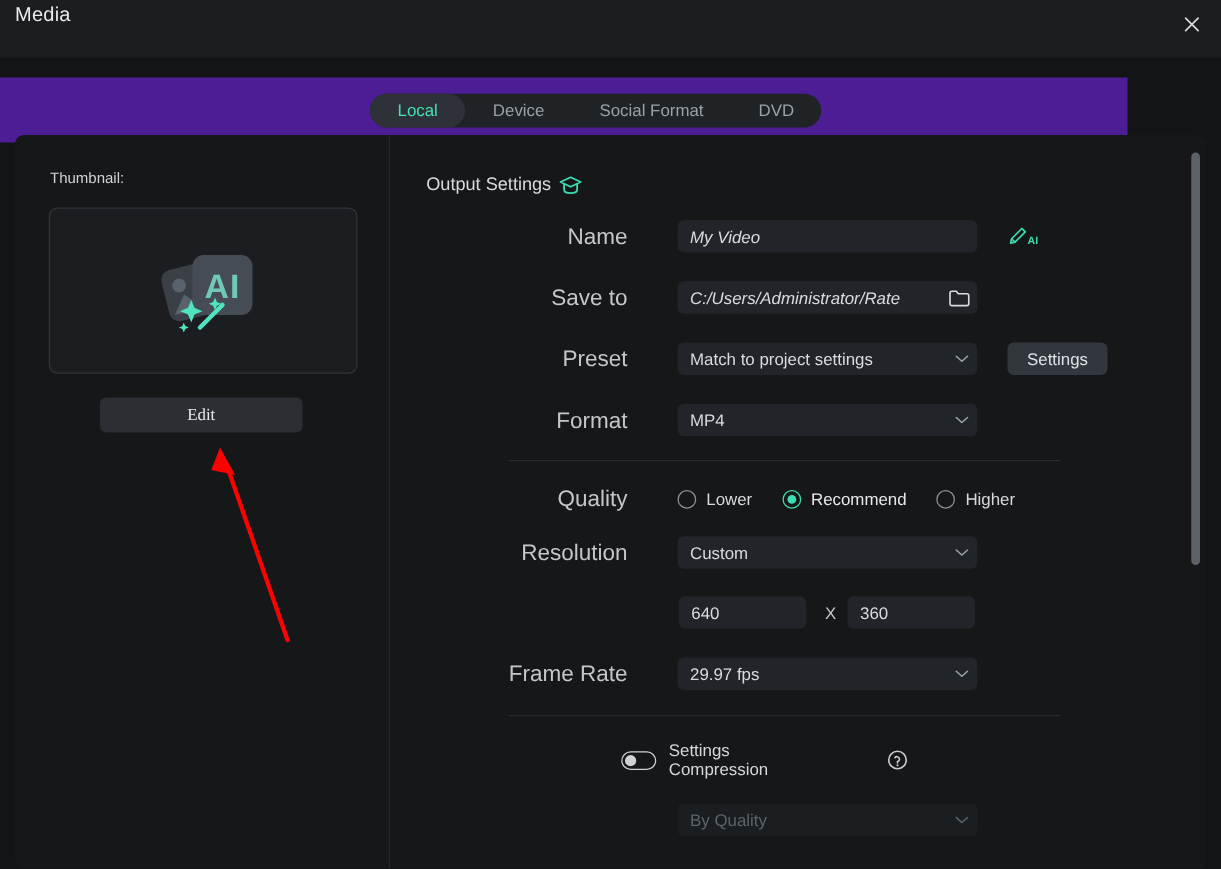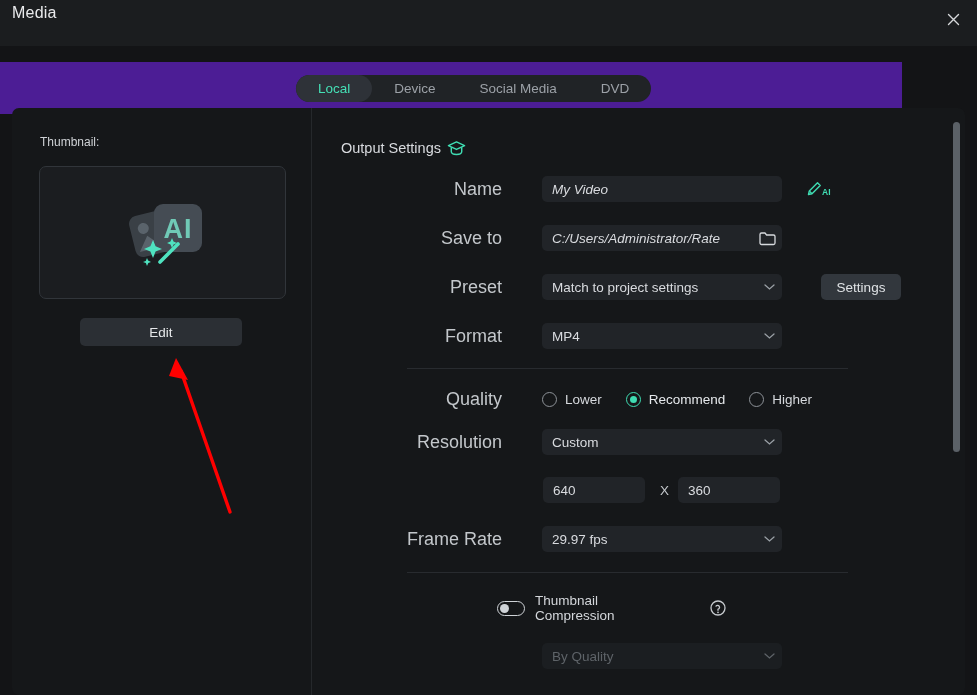--- a/index.html
+++ b/index.html
@@ -79,21 +79,21 @@
     position: absolute; left: 50%; top: 50%;
     transform: translate(-50%, -50%);
     width: 94px; height: 74px;
   }
   .edit-btn {
     position: absolute; left: 68px; top: 210px;
     width: 162px; height: 28px;
     background: #2b2f34;
     border: none; border-radius: 5px;
     color: #e6e8ea; font-size: 13.5px;
-    font-family: Liberation Sans, sans-serif;
+    font-family: Liberation Serif, serif;
     cursor: pointer;
   }
   .arrow-svg {
     position: absolute; left: 0; top: 0;
     width: 299px; height: 587px;
     pointer-events: none;
   }
 
   
   .right {
@@ -139,21 +139,20 @@
   }
 
   .settings-btn {
     position: absolute; left: 494px;
     width: 80px; height: 26px;
     background: #32373d;
     border: none; border-radius: 5px;
     color: #dfe2e5; font-size: 13.5px;
     font-family: "Liberation Sans", sans-serif;
     cursor: pointer;
-    margin-left: 15px;
   }
 
   .hdivider {
     position: absolute; left: 95px; width: 441px; height: 1px;
     background: #282b2f;
   }
 
   
   .radio-group { position: absolute; left: 230px; display: flex; align-items: center; }
   .radio-item { display: flex; cursor: pointer; margin-right: 24px; }
@@ -222,21 +221,21 @@
     <svg width="15" height="15" viewBox="0 0 15 15">
       <path d="M2.5 2.5 L12.5 12.5 M12.5 2.5 L2.5 12.5" stroke="#d6d8da" stroke-width="1.4" fill="none" stroke-linecap="round"></path>
     </svg>
   </div>
 </div>
 
 <div class="tabbar">
   <div class="tabs">
     <div class="tab active">Local</div>
     <div class="tab">Device</div>
-    <div class="tab">Social Media</div>
+    <div class="tab">Social Format</div>
     <div class="tab">DVD</div>
   </div>
 </div>
 
 <div class="content">
 
   <div class="vdivider"></div>
 
   <div>
     <div class="thumb-label">Thumbnail:</div>
@@ -355,21 +354,21 @@
         <path d="M1 1.5 L5.5 5.5 L10 1.5" fill="none" stroke="#9aa0a6" stroke-width="1.3" stroke-linecap="round"></path>
       </svg>
     </div>
 
     <div class="hdivider" style="top:464px;"></div>
 
     <div class="row" style="top:487px;">
       <div class="toggle">
         <span class="knob"></span>
       </div>
-      <div class="ac-label">Thumbnail Compression</div>
+      <div class="ac-label">Settings Compression</div>
       <svg class="help-icon" viewBox="0 0 16 16">
         <circle cx="8" cy="8" r="7" fill="none" stroke="#c6cace" stroke-width="1.3"></circle>
         <path d="M6 6.1 A2 2 0 1 1 8 9.3 V10.3" fill="none" stroke="#c6cace" stroke-width="1.3" stroke-linecap="round"></path>
         <circle cx="8" cy="12.3" r="0.85" fill="#c6cace"></circle>
       </svg>
     </div>
 
     <div class="row" style="top:535px;">
       <div class="field wide disabled">By Quality</div>
       <svg class="chev" style="left:452px; right:auto;" width="11" height="7" viewBox="0 0 11 7">

